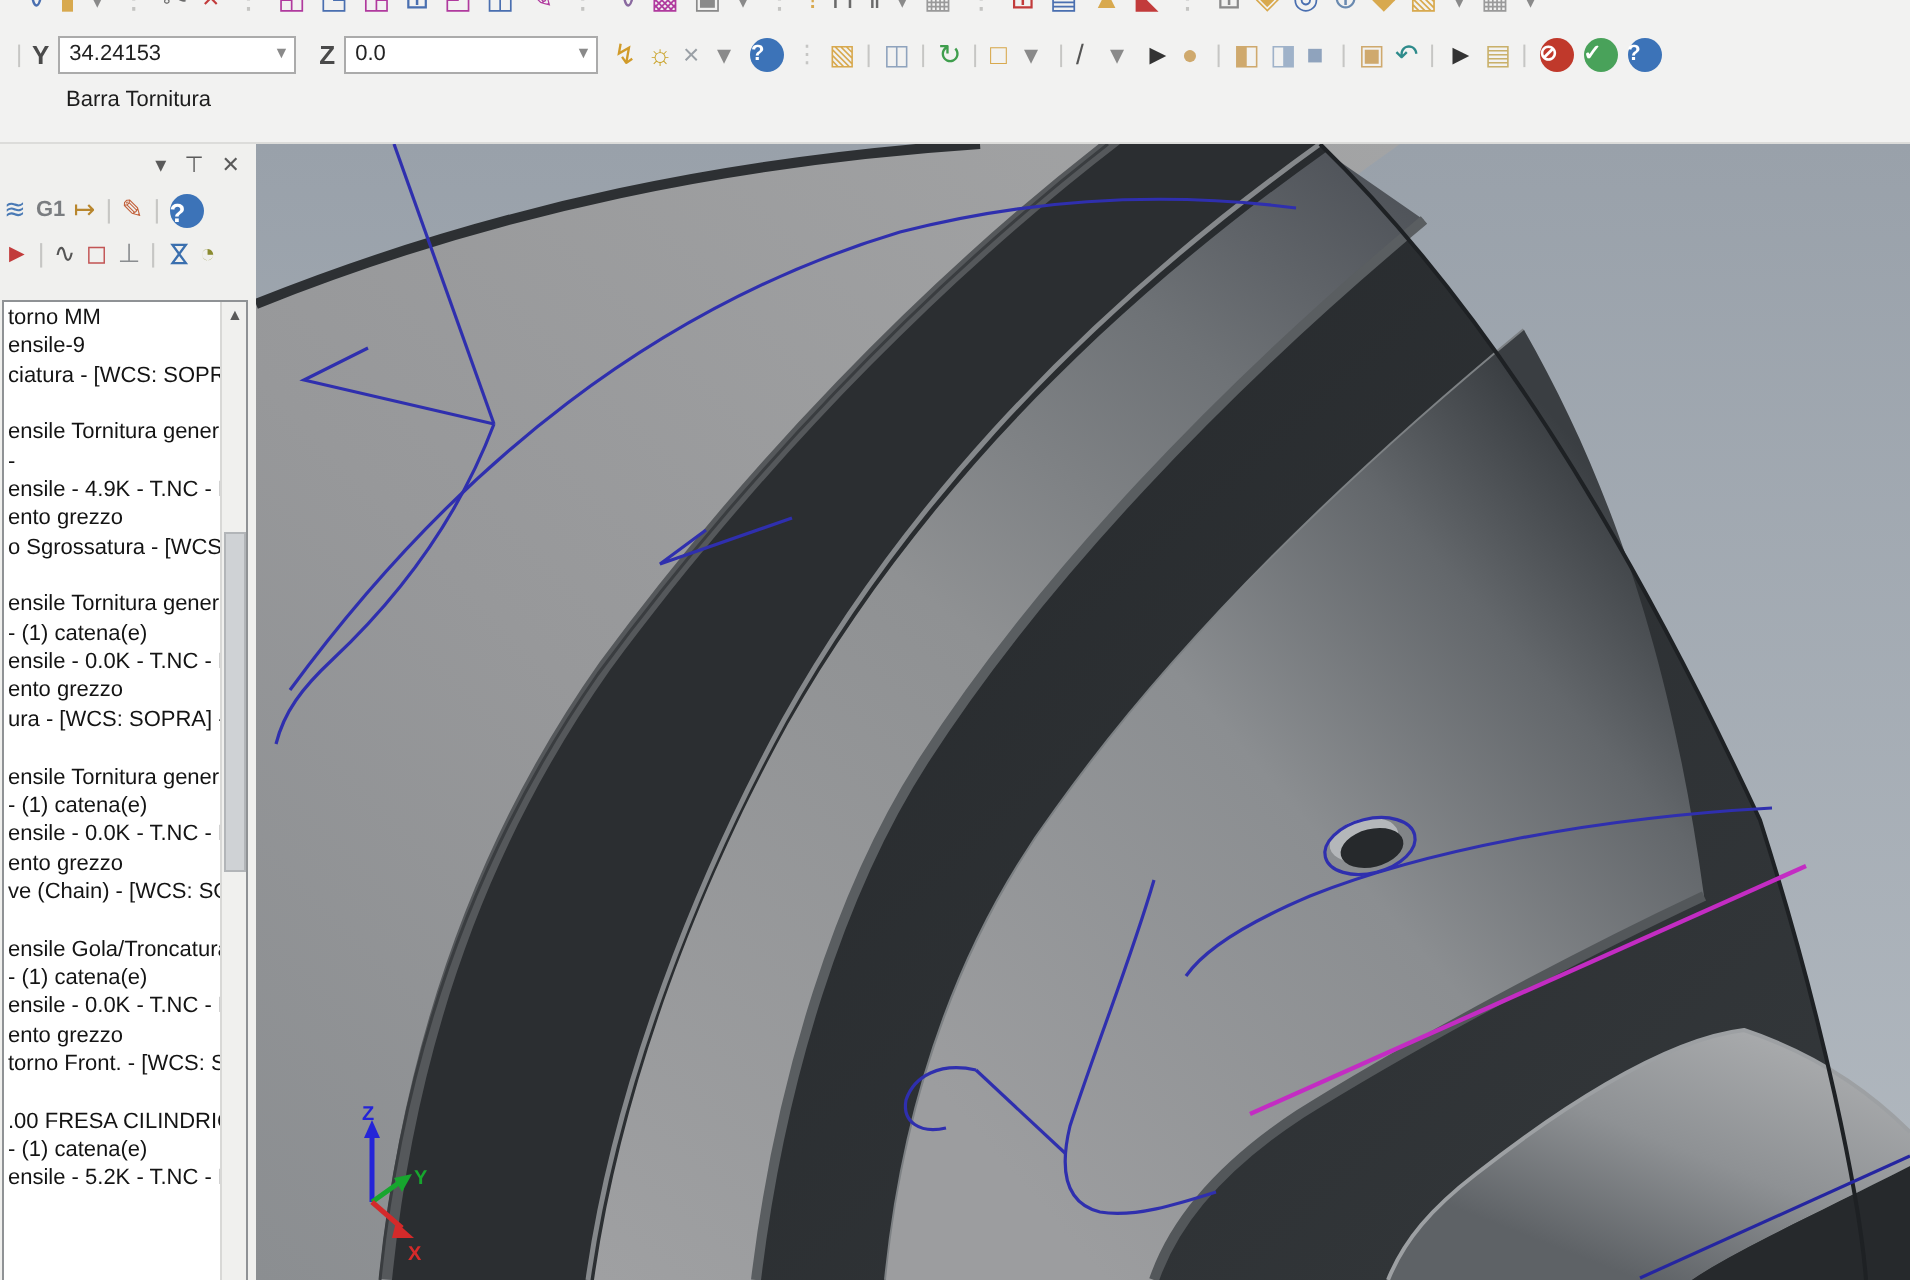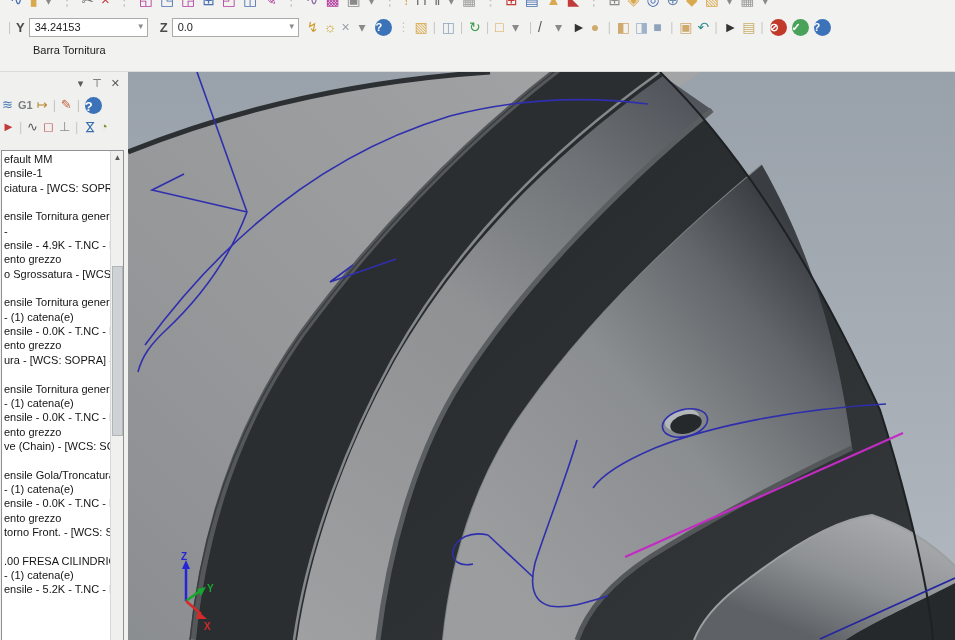--- a/index.html
+++ b/index.html
@@ -255,23 +255,23 @@
 
         <span class="icn sep" style="color: rgb(198, 198, 196);">|</span>
 
         <span class="icn rot90" style="color: rgb(58, 111, 174);">⋈</span>
 
         <span class="icn" style="color: rgb(139, 139, 48);">◔</span>
       </div>
     <div class="listbox">
       <div class="tree">
 
-          <div class="tree-line">efault MM</div>
-
-          <div class="tree-line">ensile-1</div>
+          <div class="tree-line">torno MM</div>
+
+          <div class="tree-line">ensile-9</div>
 
           <div class="tree-line">ciatura - [WCS: SOPRA] -</div>
 
           <div class="tree-line">&nbsp;</div>
 
           <div class="tree-line">ensile Tornitura generale -</div>
 
           <div class="tree-line">-</div>
 
           <div class="tree-line">ensile - 4.9K - T.NC - N.</div>

